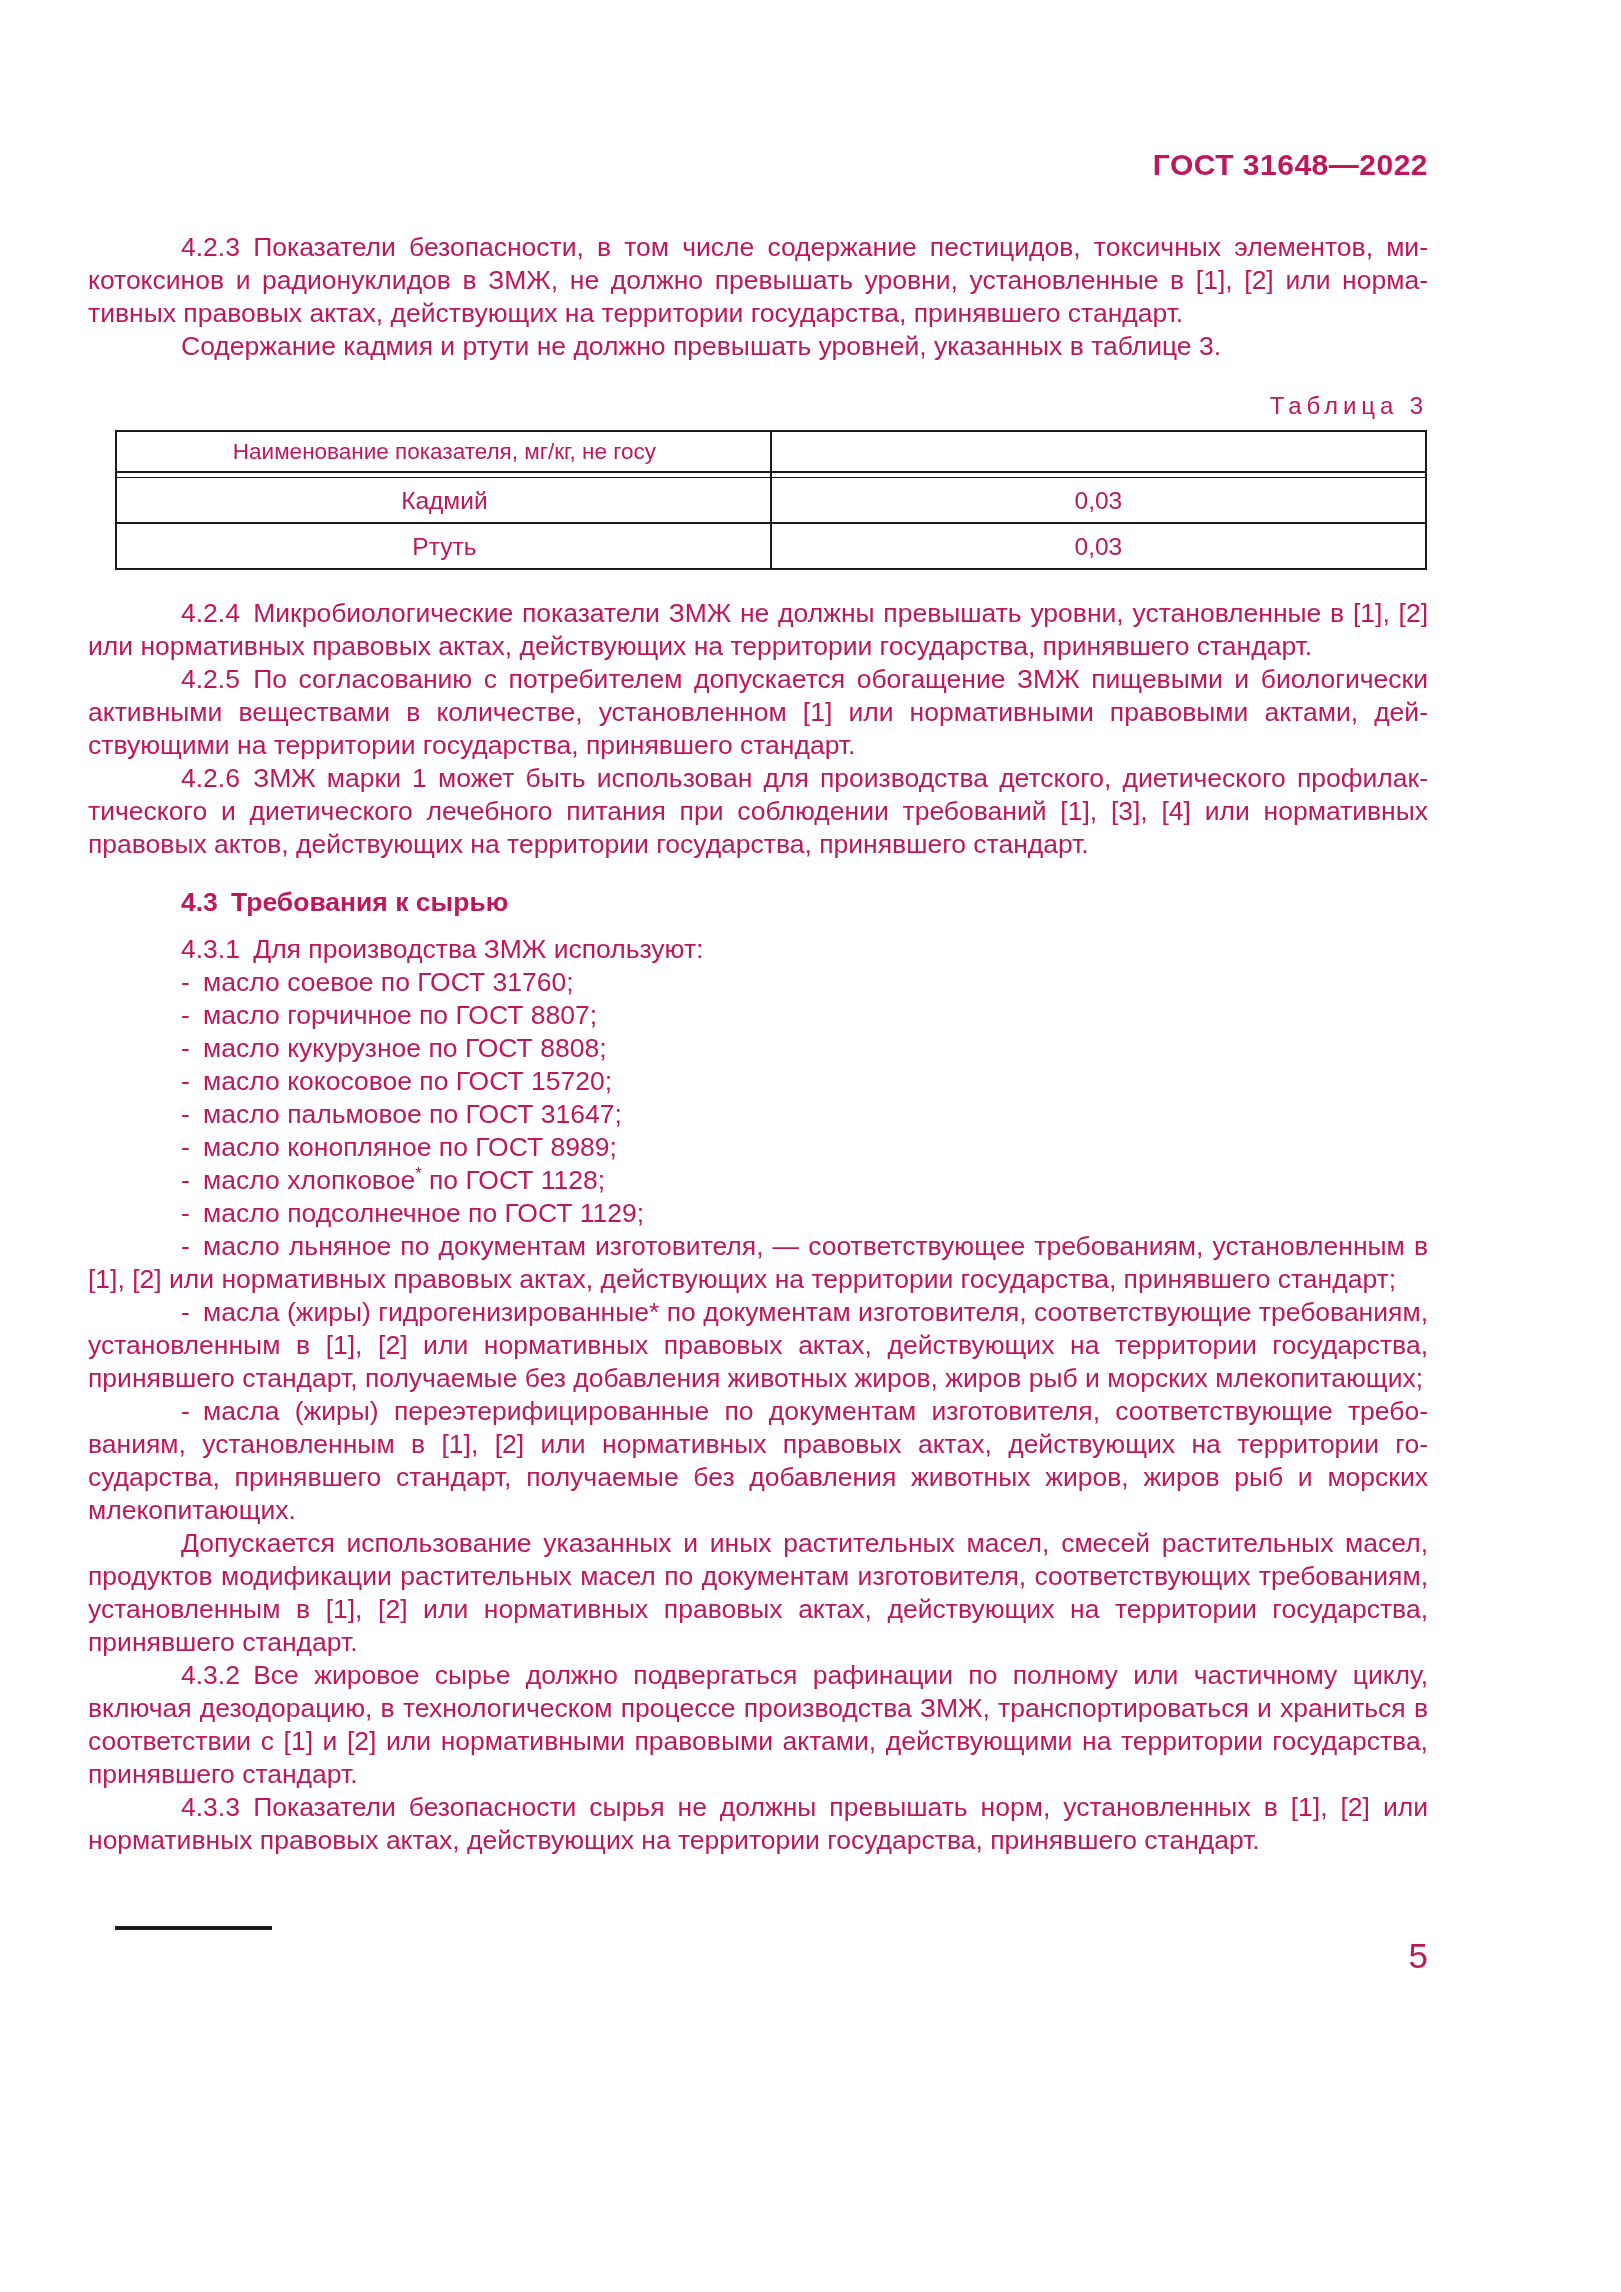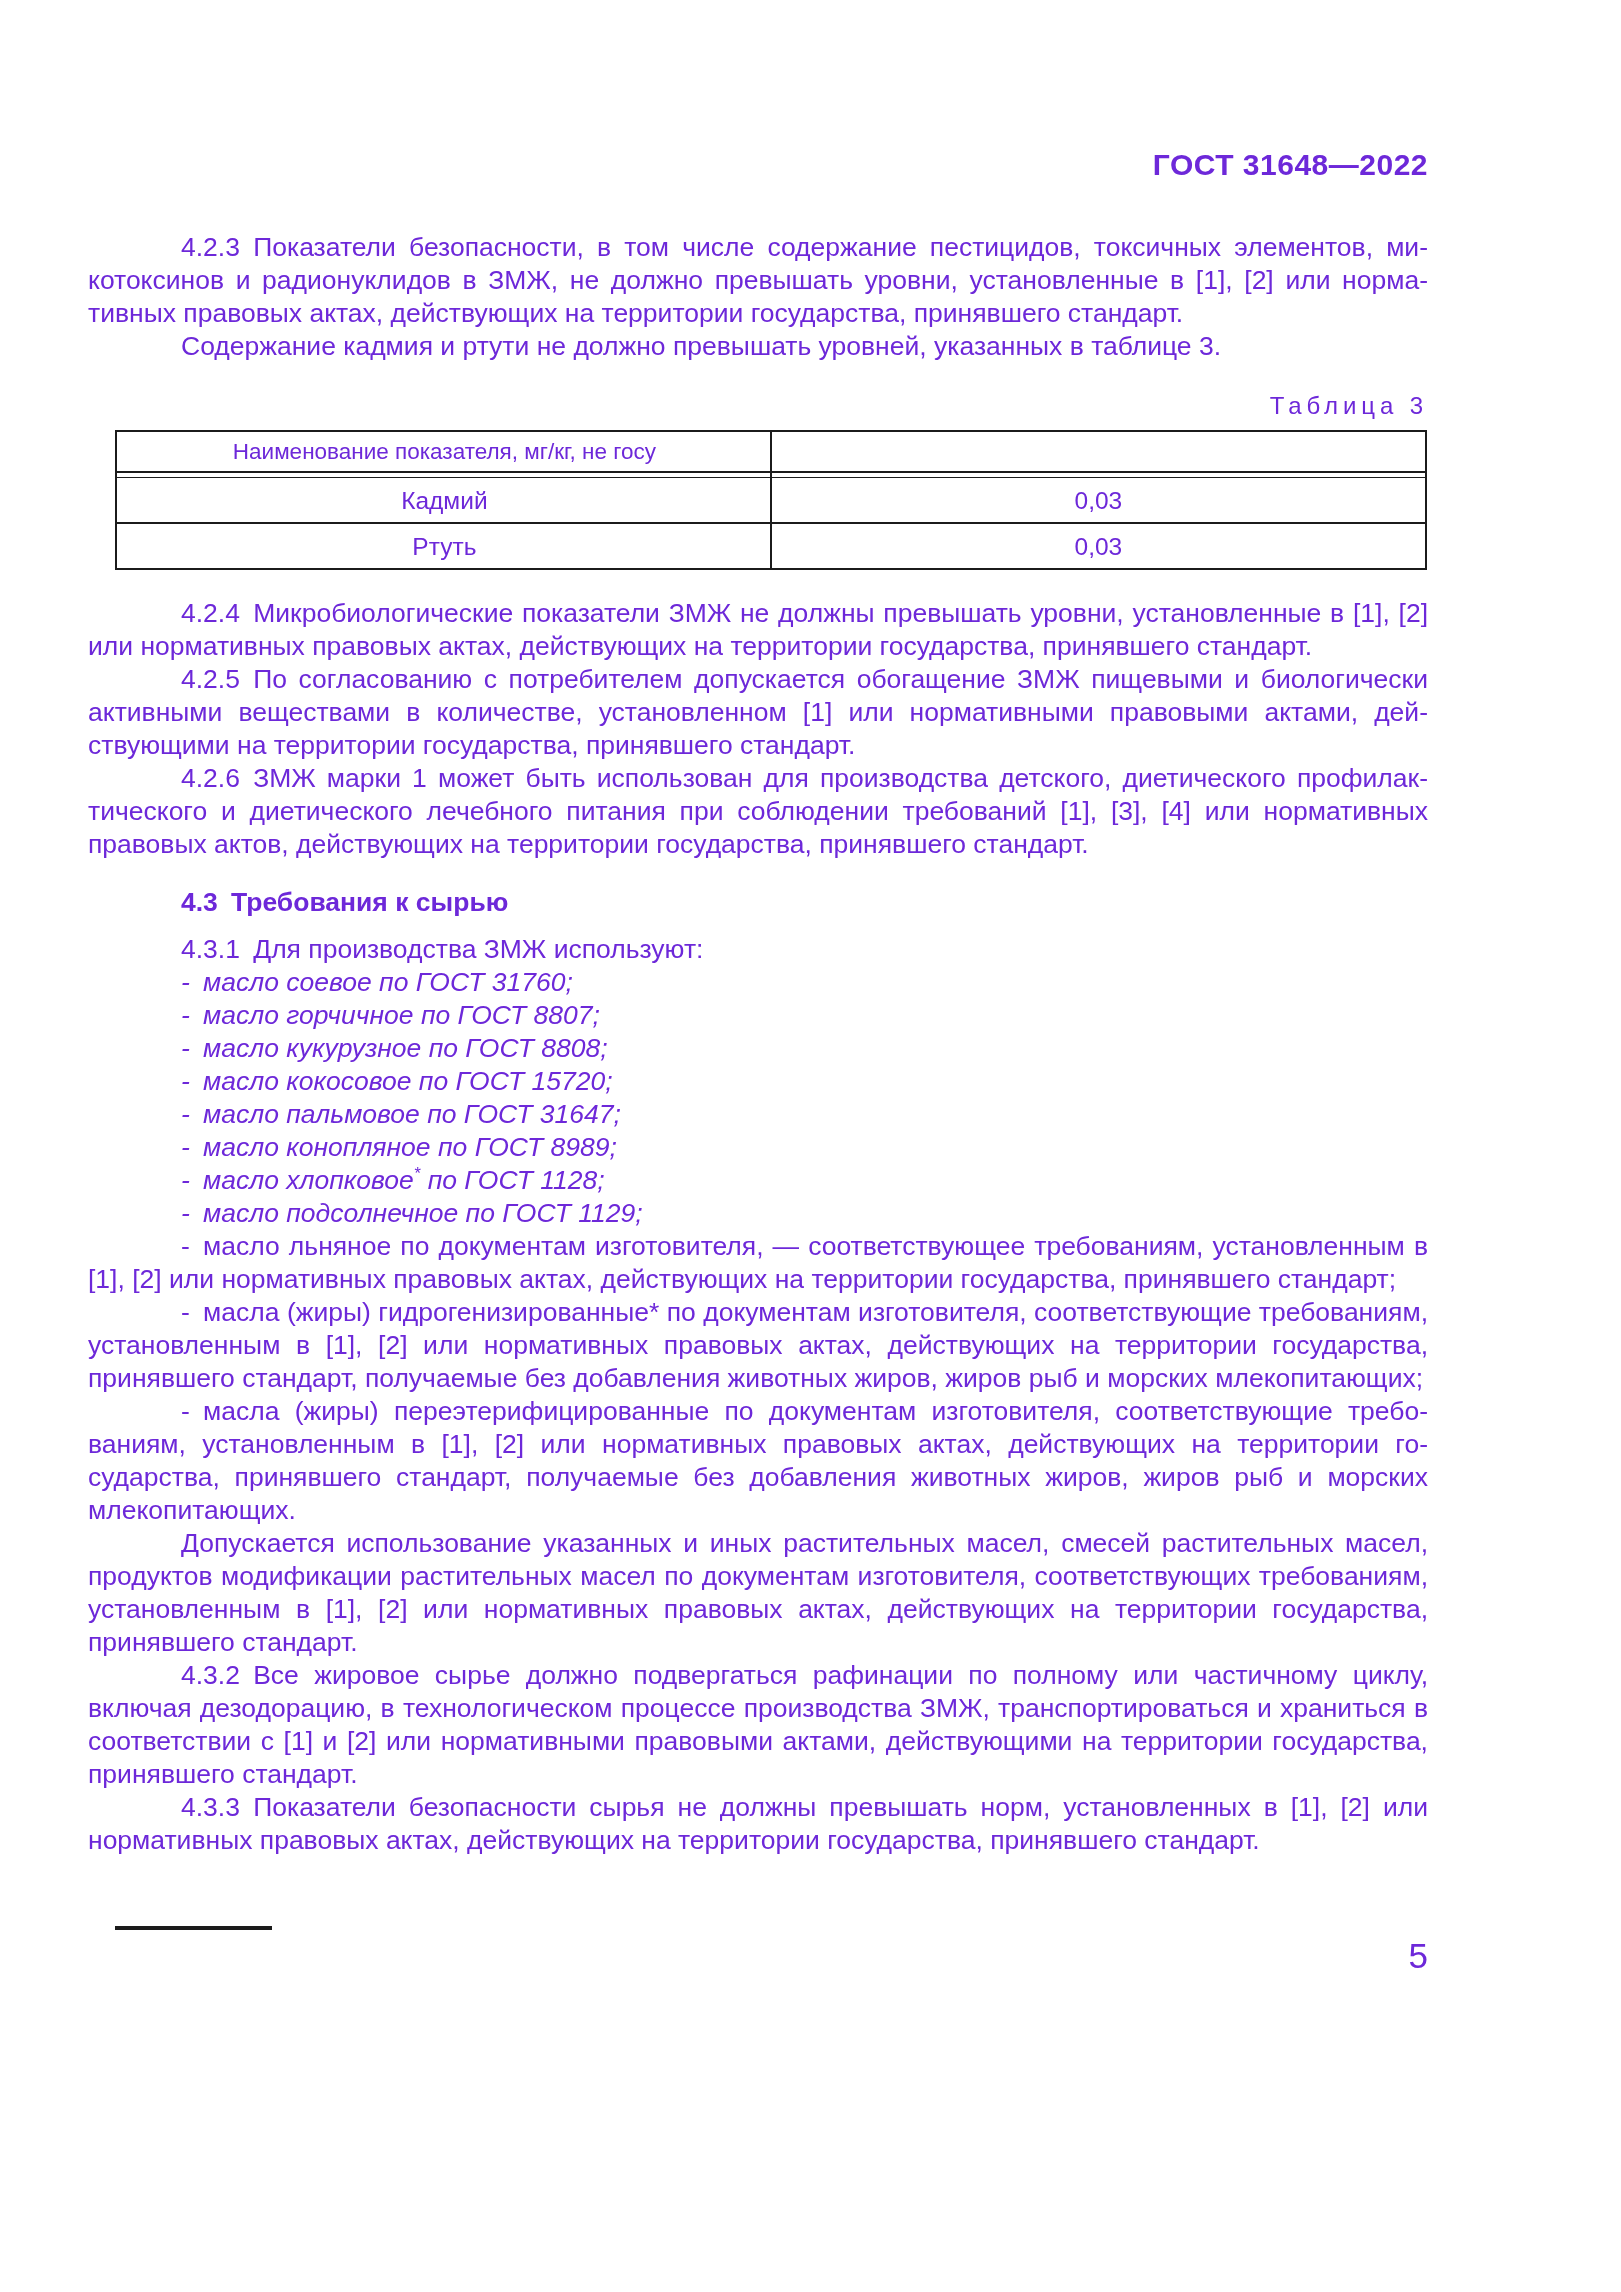--- a/index.html
+++ b/index.html
@@ -1,21 +1,21 @@
 <!DOCTYPE html>
 <html lang="ru"><head>
 <meta charset="utf-8">
 <style>
   html, body { margin: 0; padding: 0; background: #ffffff; }
   .page {
     position: relative;
     width: 1621px;
     height: 2293px;
     background: #ffffff;
-    color: #6d28d9;
+    color: #be185d;
     font-family: "Liberation Sans", sans-serif;
     font-size: 26.5px;
     line-height: 33px;
     box-sizing: border-box;
     padding: 0 193px 0 88px;
     overflow: hidden;
   }
   p { margin: 0; }
   .doc-header {
     margin-top: 147px;
@@ -80,21 +80,21 @@
   }
   .gtable .body-row + .body-row { border-top: 2.9px solid #1b1b1b; }
   .p424 { margin-top: 26.5px; }
   .h43 {
     margin-top: 25.5px;
     font-weight: bold;
     text-indent: 93px;
     line-height: 33px;
   }
   .p431 { margin-top: 13.7px; }
-  .list-item { text-indent: 93px; font-style: italic; }
+  .list-item { text-indent: 93px; }
   sup.star {
     font-size: 16.7px;
     vertical-align: super;
     line-height: 0;
   }
   .fn-rule {
     margin-top: 69px;
     margin-left: 27.4px;
     width: 157px;
     height: 3.9px;

